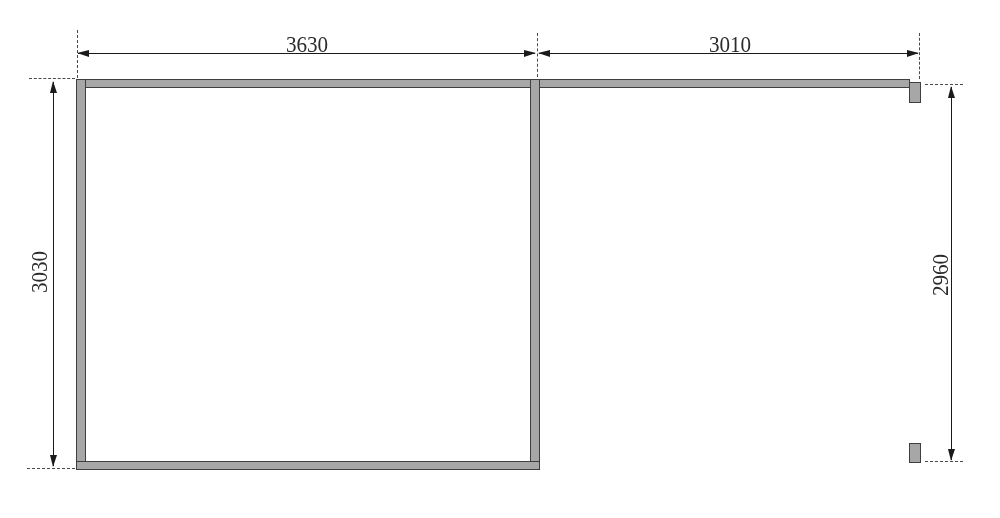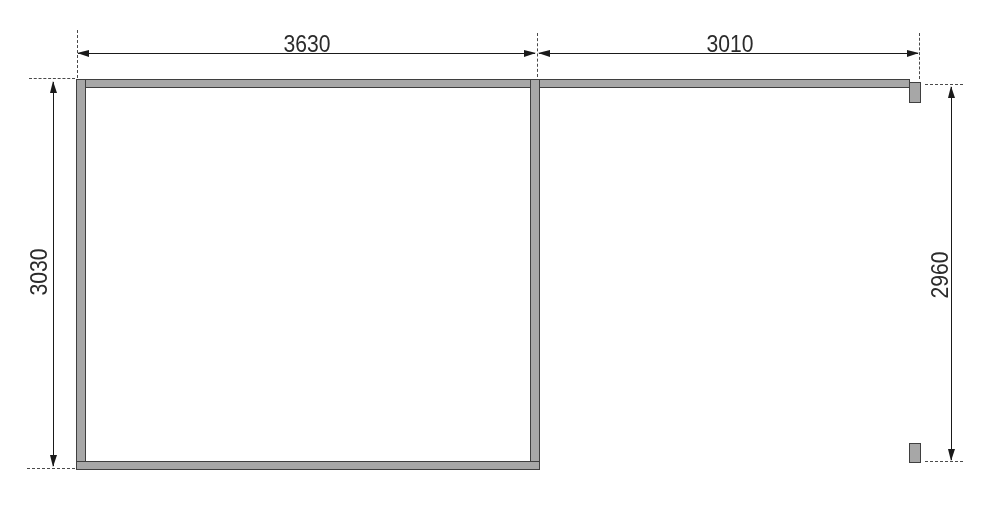--- a/index.html
+++ b/index.html
@@ -10,21 +10,21 @@
     --text-col: #2b2b2b;
     --bg: #ffffff;
   }
   html, body { margin: 0; padding: 0; background: var(--bg); }
   .canvas {
     position: relative;
     width: 965px;
     height: 518px;
     background: var(--bg);
     overflow: hidden;
-    font-family: Liberation Sans, sans-serif;
+    font-family: Liberation Serif, serif;
   }
   
   .wall {
     position: absolute;
     background: var(--wall-fill);
     border: 1px solid var(--wall-line);
     box-sizing: border-box;
   }
   .top-beam        { left: 76px;  top: 79px;  width: 834px; height: 9px;  }
   .left-wall       { left: 76px;  top: 79px;  width: 10px;  height: 391px; }

